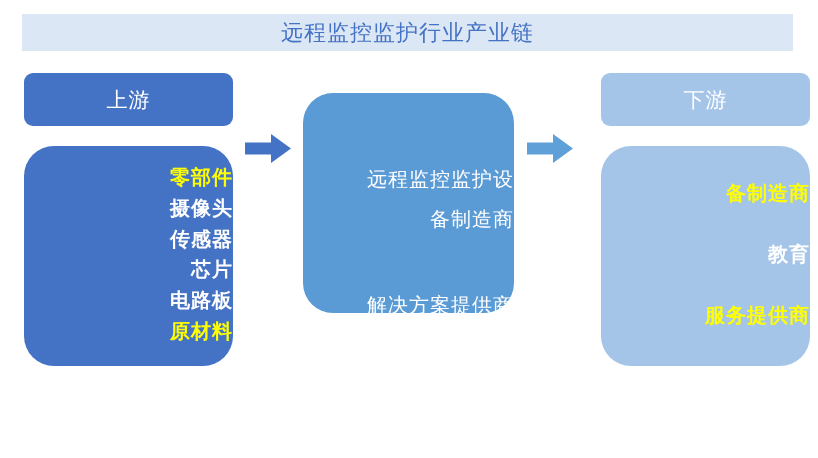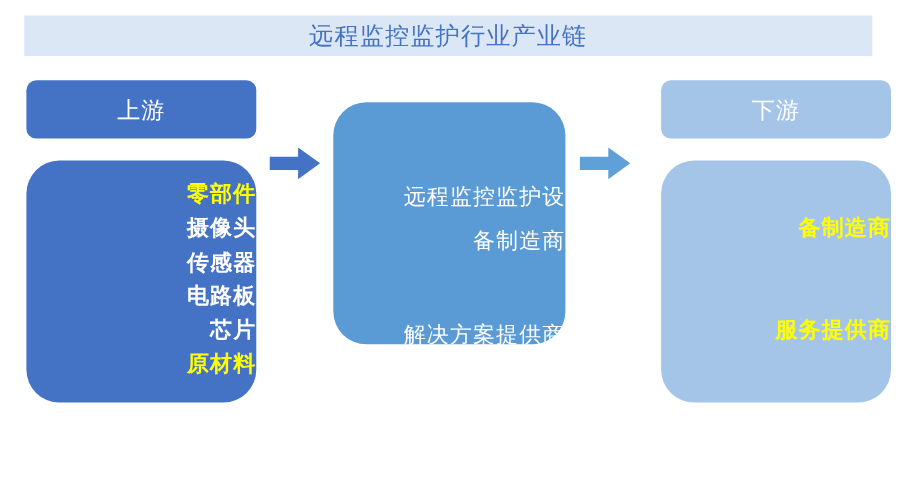--- a/index.html
+++ b/index.html
@@ -83,22 +83,22 @@
 <div class="canvas">
 
   <div class="title-bar">远程监控监护行业产业链</div>
 
   <div class="col col-upstream">
     <div class="stage-header">上游</div>
     <div class="stage-body list-body">
       <div class="item highlight">零部件</div>
       <div class="item">摄像头</div>
       <div class="item">传感器</div>
+      <div class="item">芯片</div>
       <div class="item">电路板</div>
-      <div class="item">芯片</div>
       <div class="item highlight">原材料</div>
     </div>
   </div>
 
   <svg class="arrow arrow-1" viewBox="0 0 46 29">
     <polygon points="0,8.5 26,8.5 26,0 46,14.5 26,29 26,20.5 0,20.5"></polygon>
   </svg>
 
   <div class="col col-midstream">
     <div class="stage-body mid-body">
@@ -109,17 +109,18 @@
   </div>
 
   <svg class="arrow arrow-2" viewBox="0 0 46 29">
     <polygon points="0,8.5 26,8.5 26,0 46,14.5 26,29 26,20.5 0,20.5"></polygon>
   </svg>
 
   <div class="col col-downstream">
     <div class="stage-header">下游</div>
     <div class="stage-body list-body">
       <div class="item highlight">备制造商</div>
+      <div class="item">教育</div>
       <div class="item highlight">服务提供商</div>
     </div>
   </div>
 
 </div>
 
 </body></html>

